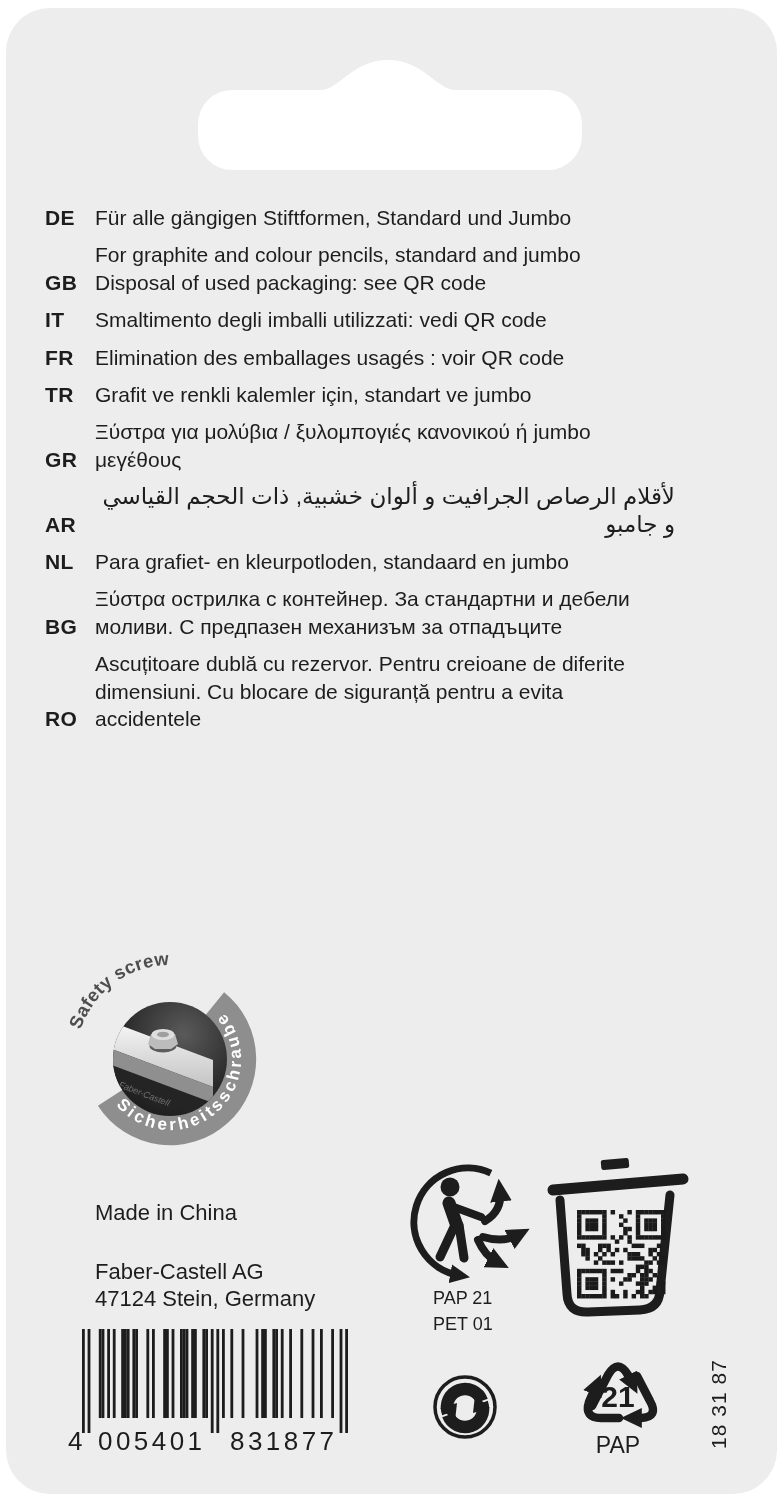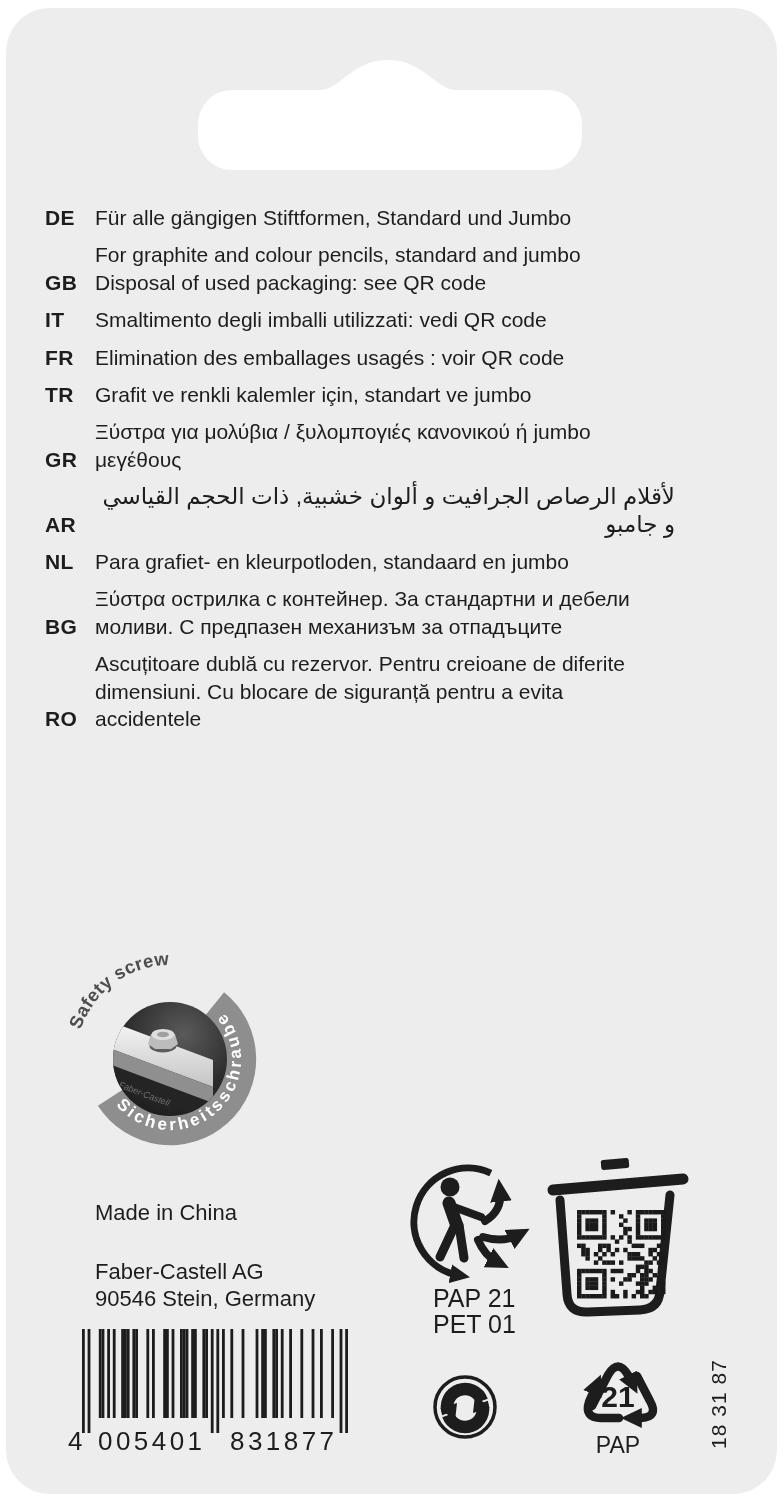--- a/index.html
+++ b/index.html
@@ -16,21 +16,21 @@
   
   .lang-list{position:absolute;left:39px;top:196px;width:650px;}
   .lang-row{display:flex;align-items:flex-end;margin-bottom:10px;font-size:21px;line-height:27.4px;}
   .lang-code{flex:0 0 50px;font-weight:bold;letter-spacing:.3px;}
   .lang-text{width:580px;white-space:pre-line;}
   .lang-row.rtl .lang-text{direction:rtl;text-align:right;font-size:23px;}
   
   .made-in{position:absolute;left:89px;top:1192px;font-size:22px;}
   .address{position:absolute;left:89px;top:1230px;font-size:22px;line-height:27px;margin-top:20px;}
   .triman{position:absolute;left:402px;top:1150px;}
-  .triman-codes{position:absolute;left:427px;top:1277px;font-size:25px;line-height:26px;}
+  .triman-codes{position:absolute;left:427px;top:1277px;font-size:18px;line-height:26px;}
   .bin{position:absolute;left:529px;top:1144px;}
   .barcode{position:absolute;left:56px;top:1317px;}
   .greendot{position:absolute;left:426px;top:1366px;}
   .recycle21{position:absolute;left:567px;top:1342px;}
   .article-no{
     position:absolute;left:663px;top:1381px;width:100px;height:30px;line-height:30px;
     text-align:center;font-size:21px;transform:rotate(-90deg);letter-spacing:1px;
   }
   .badge{position:absolute;left:52px;top:947px;}
   svg text{font-family:"Liberation Sans","DejaVu Sans",sans-serif;}
@@ -130,21 +130,21 @@
       <textPath href="#bandTextPath" startOffset="3" textLength="224">Sicherheitsschraube</textPath>
     </text>
     <text font-size="18.5" font-weight="bold" fill="#4e4e4e" letter-spacing="1">
       <textPath href="#safetyTextPath" startOffset="0" textLength="118">Safety screw</textPath>
     </text>
   </svg>
 
   <div class="made-in">Made in China</div>
   <div class="address">
     <div>Faber-Castell AG</div>
-    <div>90546 Stein, Germany</div>
+    <div>47124 Stein, Germany</div>
   </div>
 
   <svg class="triman" width="125" height="130" viewBox="0 0 125 130">
     <defs>
       <marker id="ahT" viewBox="0 0 10 10" refX="4" refY="5" markerWidth="3" markerHeight="3" orient="auto">
         <path d="M0,0.5 L9.5,5 L0,9.5 Z" fill="#1d1d1d"></path>
       </marker>
     </defs>
     <path d="M 82.8 15.1 A 54 54 0 1 0 50.6 117.2" fill="none" stroke="#1d1d1d" stroke-width="7" marker-end="url(#ahT)"></path>
     <g stroke="#1d1d1d" stroke-linecap="round" fill="none">

